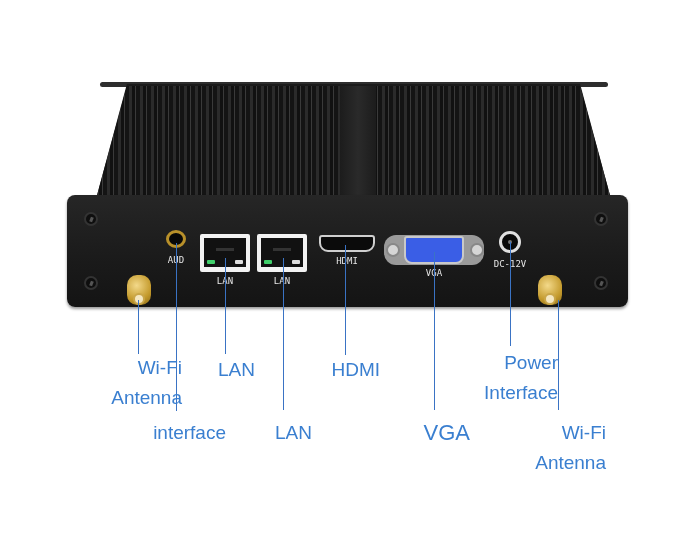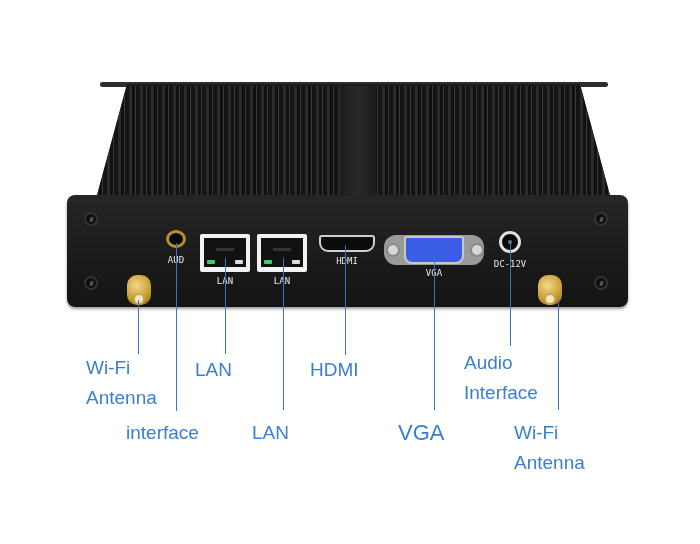--- a/index.html
+++ b/index.html
@@ -42,21 +42,21 @@
   .hdmi-port { width:56px; height:17px; background:#0b0b0b; border:2px solid #cfcfcf; box-sizing:border-box; border-radius:3px 3px 9px 9px; }
   .vga-shell { width:100px; height:30px; background:#9a9a9a; border-radius:12px; }
   .vga-port { width:60px; height:28px; background:#3a5ee6; border:2px solid #c9c9c9; box-sizing:border-box; border-radius:3px 3px 8px 8px; }
   .vga-screw { width:14px; height:14px; border-radius:50%; background:#d6d6d6; border:2px solid #888; box-sizing:border-box; }
   .dc-port { width:22px; height:22px; border-radius:50%; background:#0a0a0a; border:3px solid #e0e0e0; box-sizing:border-box; }
   .dc-port::after{ content:""; position:absolute; left:6px; top:6px; width:4px; height:4px; border-radius:50%; background:#777; }
   .sma { width:24px; height:30px; border-radius:10px; background:radial-gradient(circle at 40% 35%, #f3d98a, #c49a2c 60%, #8a6a18); }
   .sma-tip { position:absolute; left:6px; bottom:0px; width:12px; height:12px; border-radius:50%; background:#f5e7c0; border:2px solid #c9a64a; box-sizing:border-box; }
 
   .leader { width:1px; background:#3a73c4; }
-  .callout { color:#3a7fd0; font-size:19px; line-height:30px; text-align:left; white-space:nowrap; }
+  .callout { color:#3a7fd0; font-size:19px; line-height:30px; text-align:right; white-space:nowrap; }
   .callout.big { font-size:22px; }
 </style>
 </head>
 <body>
 
 <div class="abs top-rim"></div>
 <div class="abs device-top"></div>
 <div class="abs fins"></div>
 <div class="abs fins-center"></div>
 
@@ -129,19 +129,19 @@
 <div class="abs callout" style="left:252px;top:418px;width:60px;">
   <div>LAN</div>
 </div>
 <div class="abs callout" style="left:310px;top:355px;width:70px;">
   <div>HDMI</div>
 </div>
 <div class="abs callout big" style="left:398px;top:418px;width:72px;">
   <div>VGA</div>
 </div>
 <div class="abs callout" style="left:464px;top:348px;width:94px;">
-  <div>Audio</div>
+  <div>Power</div>
   <div>Interface</div>
 </div>
 <div class="abs callout" style="left:514px;top:418px;width:92px;">
   <div>Wi-Fi</div>
   <div>Antenna</div>
 </div>
 
 </body></html>

